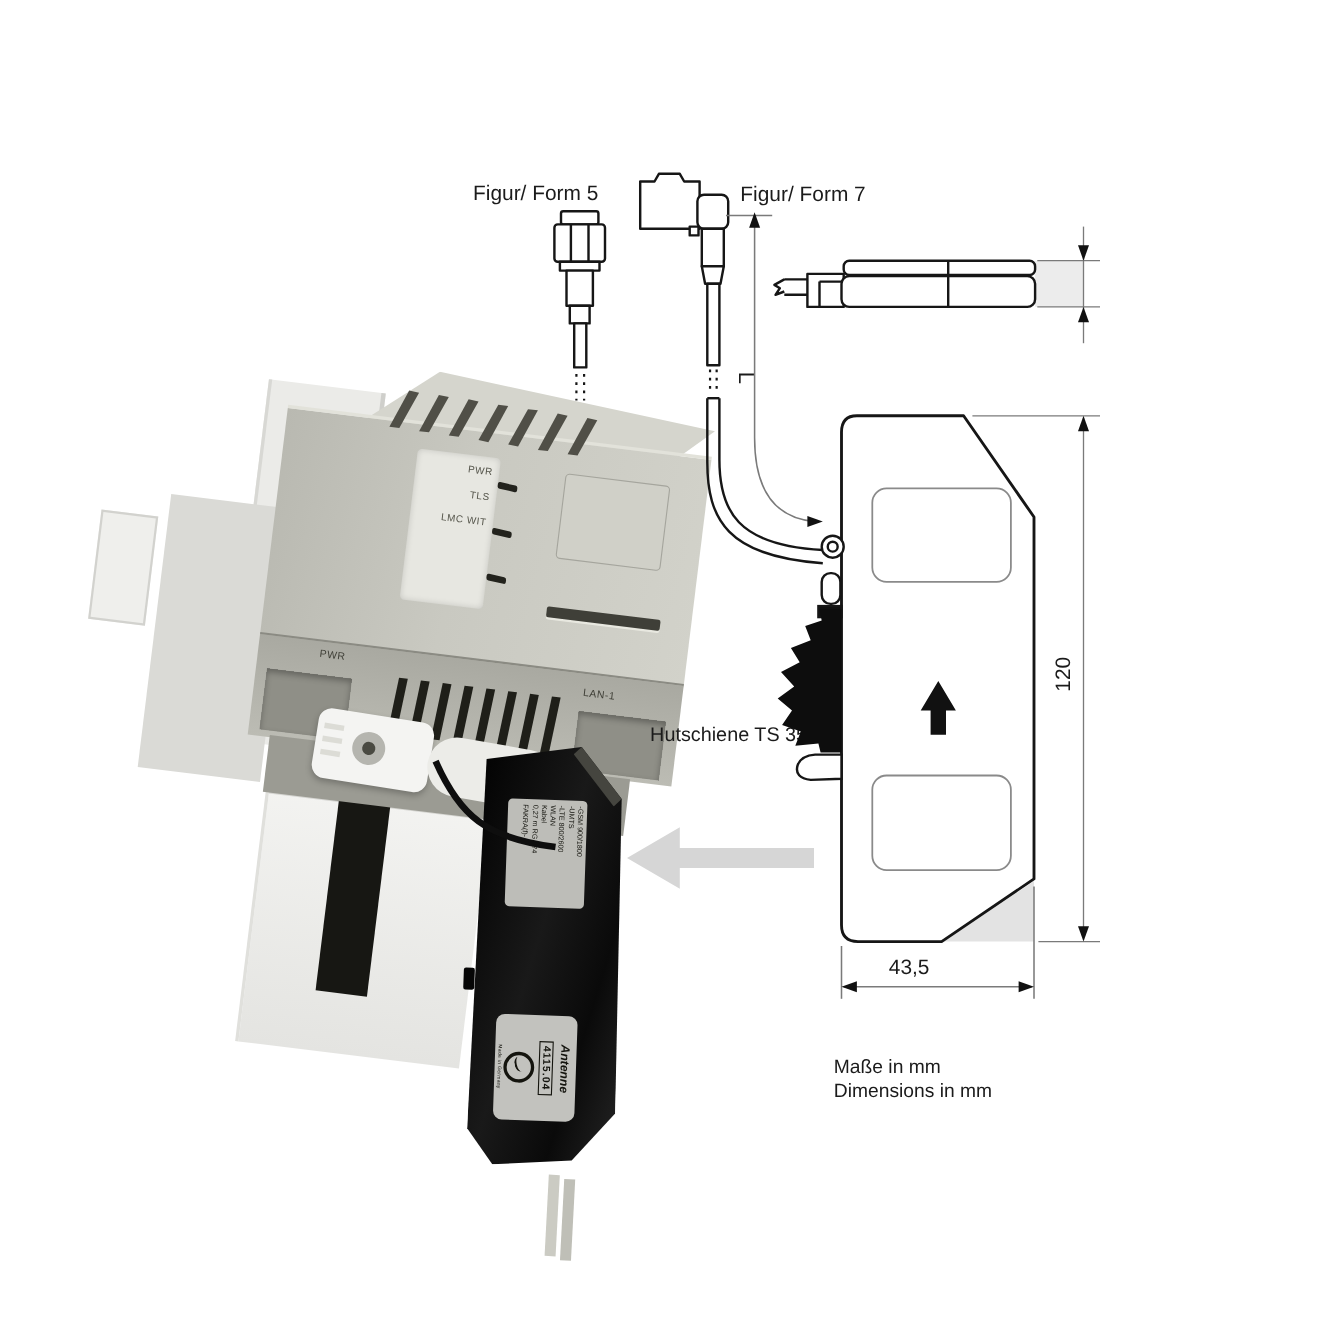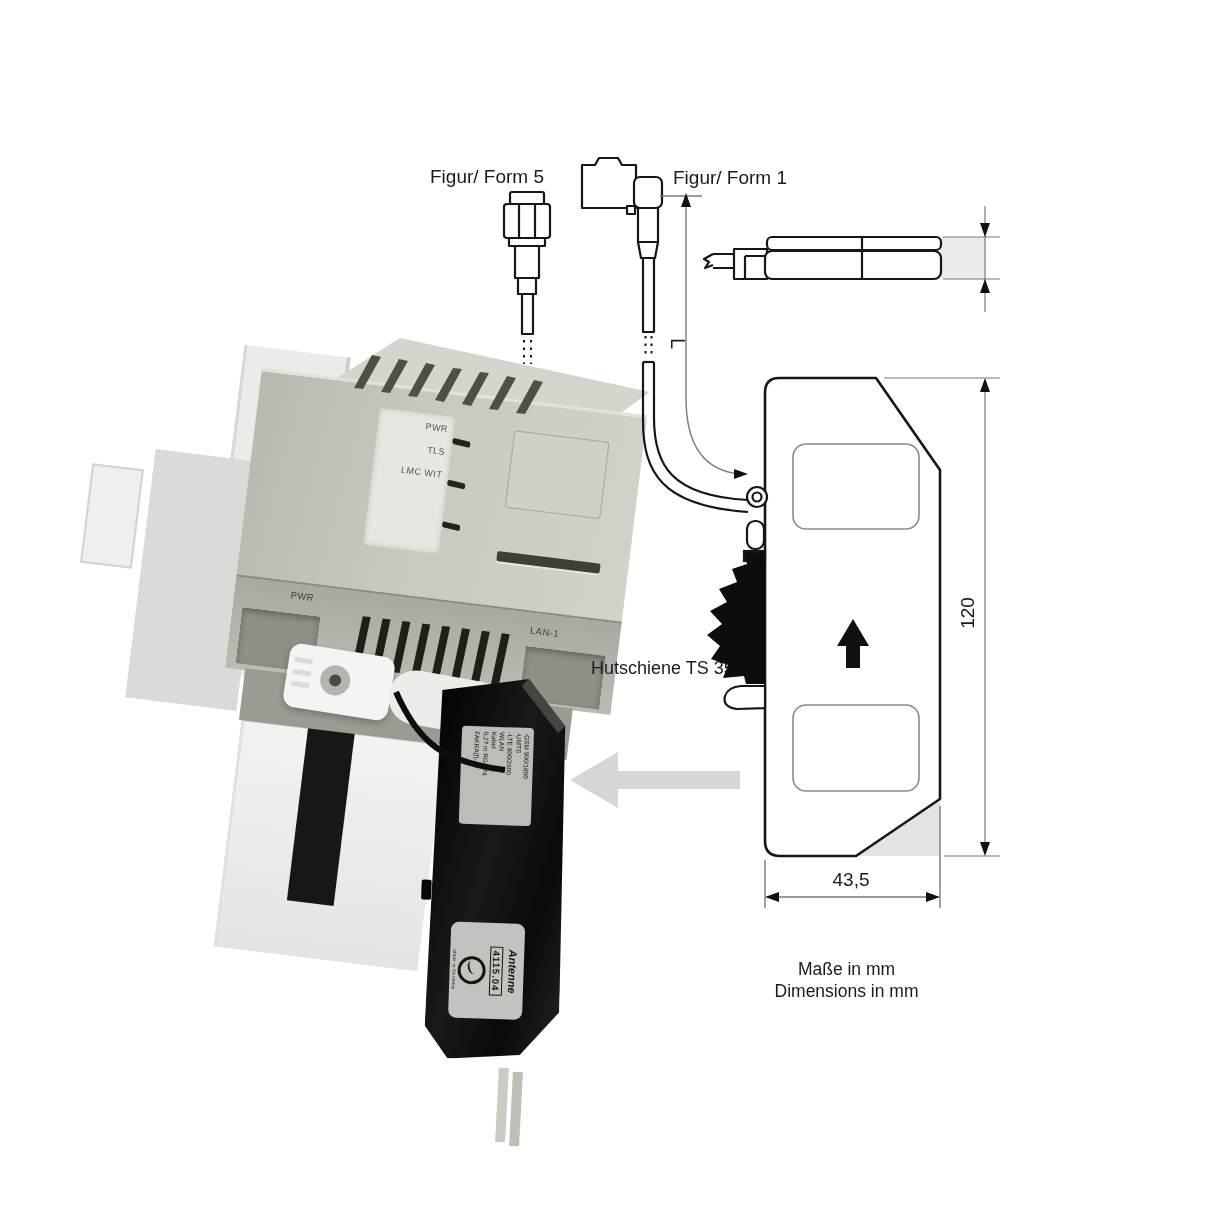--- a/index.html
+++ b/index.html
@@ -254,28 +254,28 @@
     <g stroke="#7a7a7a" stroke-width="1.4">
       <line x1="765" y1="860" x2="765" y2="908"></line>
       <line x1="940" y1="806" x2="940" y2="908"></line>
       <line x1="767" y1="897" x2="938" y2="897"></line>
     </g>
     <polygon points="765,897 779,892 779,902" fill="#111"></polygon>
     <polygon points="940,897 926,892 926,902" fill="#111"></polygon>
   </svg>
 
   <div class="lbl" style="left:430px;top:166px;font-size:19px">Figur/ Form 5</div>
-  <div class="lbl" style="left:673px;top:167px;font-size:19px">Figur/ Form 1</div>
+  <div class="lbl" style="left:673px;top:167px;font-size:19px">Figur/ Form 7</div>
   <div class="lbl rot90" style="left:662px;top:332px;width:30px;text-align:center;font-size:20px">L</div>
   <div class="lbl rotm90 dim-txt" style="left:945px;top:248px;width:44px;text-align:center">10</div>
   <div class="lbl rotm90 dim-txt" style="left:940px;top:602px;width:56px;text-align:center">120</div>
   <div class="lbl big-txt" style="left:790px;top:563px;width:130px;display:flex;justify-content:center;gap:15px">
     <span>oben</span>
     <span>top</span>
   </div>
   <div class="lbl" style="left:591px;top:658px;font-size:18px">Hutschiene TS 35</div>
-  <div class="lbl dim-txt" style="left:808px;top:869px;width:86px;text-align:center">43,5</div>
-  <div class="lbl" style="left:758px;top:959px;width:177px;text-align:center;font-size:17.5px;line-height:21.5px">
+  <div class="lbl dim-txt" style="left:808px;top:869px;width:86px;">43,5</div>
+  <div class="lbl" style="left:758px;top:959px;width:177px;text-align:left;font-size:17.5px;line-height:21.5px">
     <div>Maße in mm</div>
     <div>Dimensions in mm</div>
   </div>
 
 </div>
 
 </body></html>

